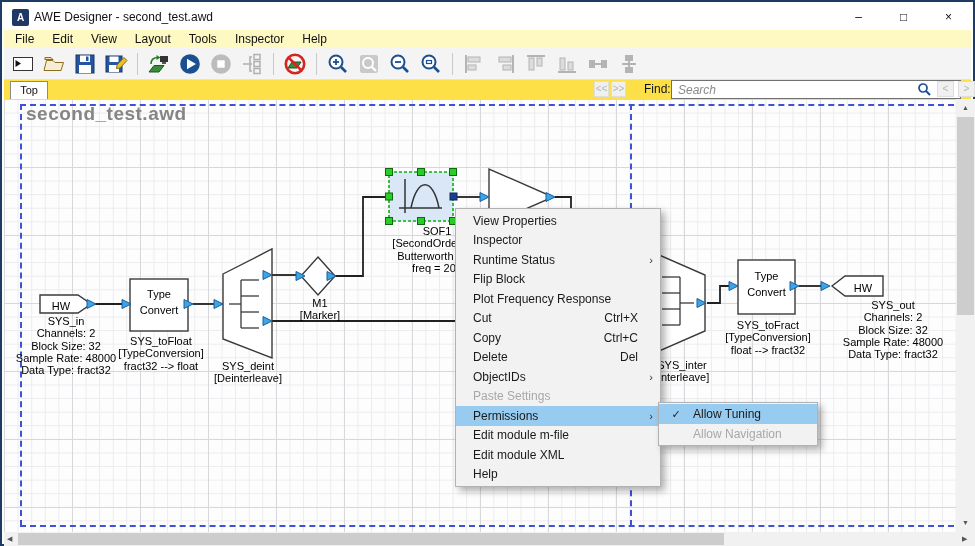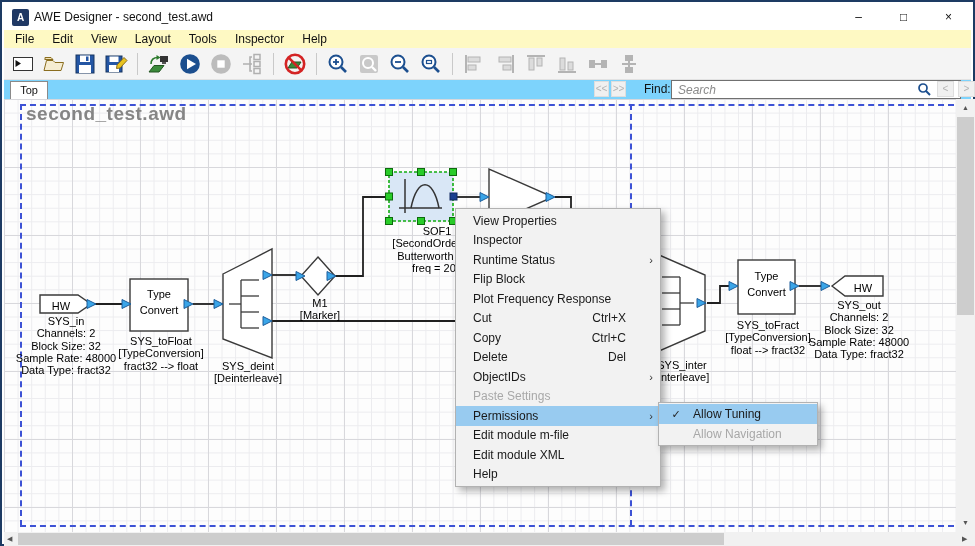--- a/index.html
+++ b/index.html
@@ -12,21 +12,21 @@
   #winbtns{margin-left:auto;display:flex;height:26px;}
   .winbtn{width:45px;height:26px;display:flex;align-items:center;justify-content:center;font-size:12px;color:#111;}
   
   #menubar{position:absolute;left:2px;top:28px;right:2px;height:18px;background:#fef9c3;display:flex;align-items:center;font-size:12px;padding-left:2px;}
   .mbi{padding:1px 9px;color:#111;}
   
   #toolbar{position:absolute;left:2px;top:46px;right:2px;height:32px;background:#f4f4f4;border-bottom:1px solid #e2e2e2;display:flex;align-items:center;gap:7px;padding-left:7px;box-sizing:border-box;}
   .tico{width:24px;height:24px;flex:0 0 auto;}
   .tsep{width:1px;height:22px;background:#c9c9c9;margin:0 2px;flex:0 0 auto;}
   
-  #findrow{position:absolute;left:2px;top:78px;right:2px;height:19px;background:#7dd3fc;}
+  #findrow{position:absolute;left:2px;top:78px;right:2px;height:19px;background:#fde047;}
   #tabtop{position:absolute;left:6px;top:1px;width:36px;height:17px;border:1px solid #8a8a8a;background:#fff;font-size:11px;text-align:center;line-height:16px;color:#111;}
   .navbtn{position:absolute;top:1px;width:15px;height:16px;background:#f0f0f0;border:1px solid #dedede;color:#b4b4b4;font-size:10px;text-align:center;line-height:14px;box-sizing:border-box;}
   #findlabel{position:absolute;left:640px;top:2px;font-size:12px;color:#111;}
   #findinput{position:absolute;left:667px;top:0px;width:262px;height:17px;border:1px solid #707070;font-size:12px;padding:0 20px 0 6px;font-family:"Liberation Sans",sans-serif;}
   #findinput::placeholder{font-style:italic;color:#8a8a8a;}
   #findmag{position:absolute;left:913px;top:2px;width:14px;height:14px;}
   
   #canvas{position:absolute;left:2px;top:97px;width:952px;height:433px;overflow:hidden;background-color:#fdfdfd;
     background-image:
       linear-gradient(to right,#d8d8dc 1px,transparent 1px),
@@ -43,21 +43,21 @@
   
   #vscroll{position:absolute;left:954px;top:97px;width:19px;height:433px;background:#f1f1f1;}
   #vthumb{position:absolute;left:1px;top:18px;width:17px;height:198px;background:#cdcdcd;}
   #hscroll{position:absolute;left:2px;top:530px;width:971px;height:14px;background:#f1f1f1;}
   #hthumb{position:absolute;left:14px;top:1px;width:706px;height:12px;background:#cdcdcd;}
   .sarrow{position:absolute;color:#555;font-size:7px;text-align:center;}
   
   #ctxmenu{position:absolute;left:453px;top:206px;width:206px;background:#f2f2f2;border:1px solid #b2b2b2;box-shadow:4px 4px 7px rgba(0,0,0,0.3);padding:2px 0;font-size:12px;z-index:10;box-sizing:border-box;}
   .mi{height:19.5px;display:flex;align-items:center;padding:0 7px 0 17px;color:#1a1a1a;}
   .mi .lbl{flex:1;white-space:nowrap;}
-  .mi .sc{margin-right:27px;white-space:nowrap;}
+  .mi .sc{margin-right:15px;white-space:nowrap;}
   .mi .arr{width:8px;text-align:right;color:#333;font-size:11px;}
   .mi.disabled{color:#a8a8a8;}
   .mi.hl{background:#98cbf0;}
   #submenu{position:absolute;left:656px;top:400px;width:160px;background:#f2f2f2;border:1px solid #b2b2b2;box-shadow:4px 4px 7px rgba(0,0,0,0.3);padding:1px 0;font-size:12px;z-index:11;box-sizing:border-box;}
   .smi{height:20px;display:flex;align-items:center;color:#1a1a1a;}
   .smi .check{width:34px;text-align:center;font-size:11px;color:#222;}
   .smi .lbl{flex:1;}
   .smi.hl{background:#98cbf0;}
   .smi.disabled{color:#a8a8a8;}
 </style>
@@ -345,21 +345,21 @@
     </div>
     <div class="blabel" style="left:616px;top:260px;width:124px;">
       <div>SYS_inter</div>
       <div>[Interleave]</div>
     </div>
     <div class="blabel" style="left:702px;top:220px;width:124px;">
       <div>SYS_toFract</div>
       <div>[TypeConversion]</div>
       <div>float --&gt; fract32</div>
     </div>
-    <div class="blabel" style="left:793px;top:200px;width:124px;">
+    <div class="blabel" style="left:827px;top:200px;width:124px;">
       <div>SYS_out</div>
       <div>Channels: 2</div>
       <div>Block Size: 32</div>
       <div>Sample Rate: 48000</div>
       <div>Data Type: fract32</div>
     </div>
   </div>
 
   <div id="ctxmenu">
     <div class="mi">

